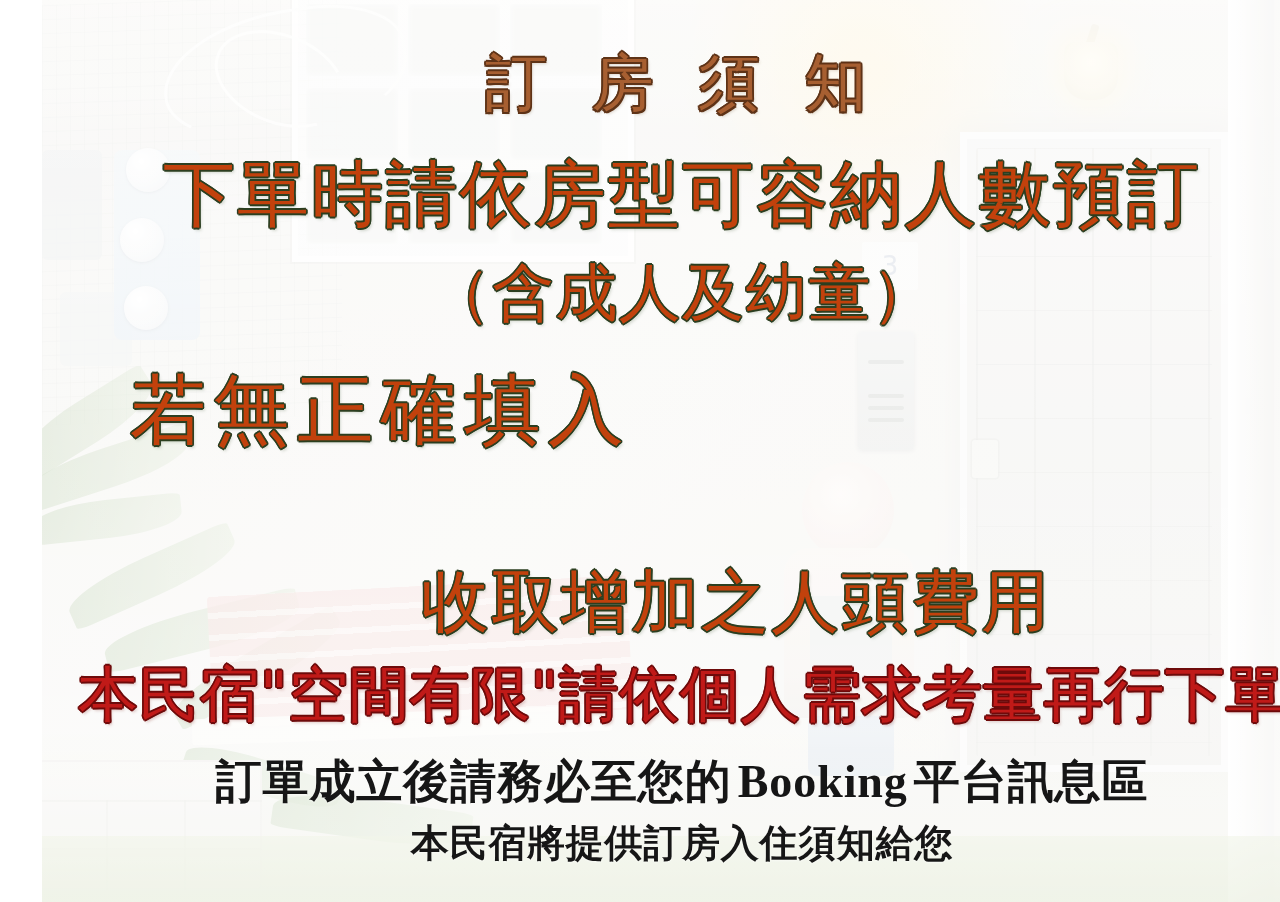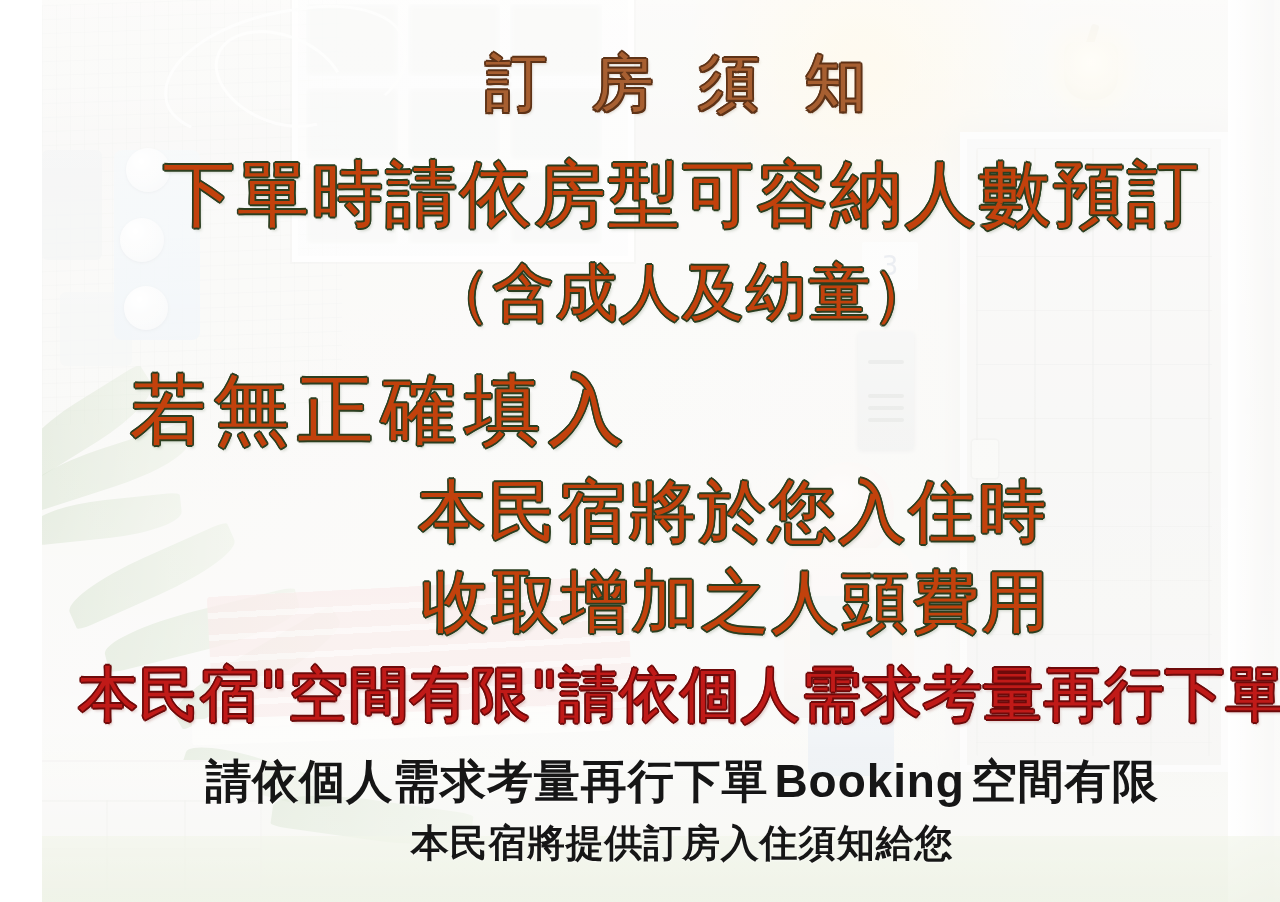--- a/index.html
+++ b/index.html
@@ -340,21 +340,21 @@
   
   #l-title   { left:0; width:1280px; text-align:center; top: 52px;  font-size: 62px; letter-spacing: 0.20em; }
   #l-2       { left:0; width:1280px; text-align:center; top: 158px; font-size: 72px; letter-spacing: 0.03em; }
   #l-3       { left:0; width:1280px; text-align:center; top: 262px; font-size: 62px; letter-spacing: 0.02em; }
   #l-4       { left:88px;  top: 372px; font-size: 76px; letter-spacing: 0.10em; }
   #l-5       { left:376px; top: 478px; font-size: 68px; letter-spacing: 0.03em; }
   #l-6       { left:379px; top: 568px; font-size: 68px; letter-spacing: 0.03em; }
   #l-7       { left:0; width:1280px; text-align:center; top: 664px; font-size: 60px; letter-spacing: 0.01em; }
   #l-8       { left:0; width:1280px; text-align:center; top: 758px; font-size: 46px; }
   #l-9       { left:0; width:1280px; text-align:center; top: 824px; font-size: 38px; }
-  #l-8 .latin { font-family: Liberation Sans, sans-serif; font-weight: bold; padding: 0 6px; }
+  #l-8 .latin { font-family: Liberation Serif, serif; font-weight: bold; padding: 0 6px; }
 </style>
 </head>
 <body>
 
 <div id="poster">
 
   <div class="bg-layer">
     <div class="bg-photo"></div>
 
     <div class="tile-wall"></div>
@@ -433,24 +433,23 @@
   <div class="text-layer">
 
     <div class="line hand brown" id="l-title">訂 房 須 知</div>
 
     <div class="line hand green" id="l-2">下單時請依房型可容納人數預訂</div>
 
     <div class="line hand green" id="l-3">（含成人及幼童）</div>
 
     <div class="line hand green" id="l-4">若無正確填入</div>
 
-    <div class="line hand green" id="l-5">本民宿將於您入住時</div>
 
     <div class="line hand green" id="l-6">收取增加之人頭費用</div>
 
     <div class="line hand red" id="l-7">本民宿"空間有限"請依個人需求考量再行下單</div>
 
-    <div class="line plain-black" id="l-8"><span>請依個人需求考量再行下單</span><span class="latin">Booking</span><span>空間有限</span></div>
+    <div class="line plain-black" id="l-8"><span>訂單成立後請務必至您的</span><span class="latin">Booking</span><span>平台訊息區</span></div>
 
     <div class="line plain-black" id="l-9">本民宿將提供訂房入住須知給您</div>
 
   </div>
 </div>
 
 </body></html>

